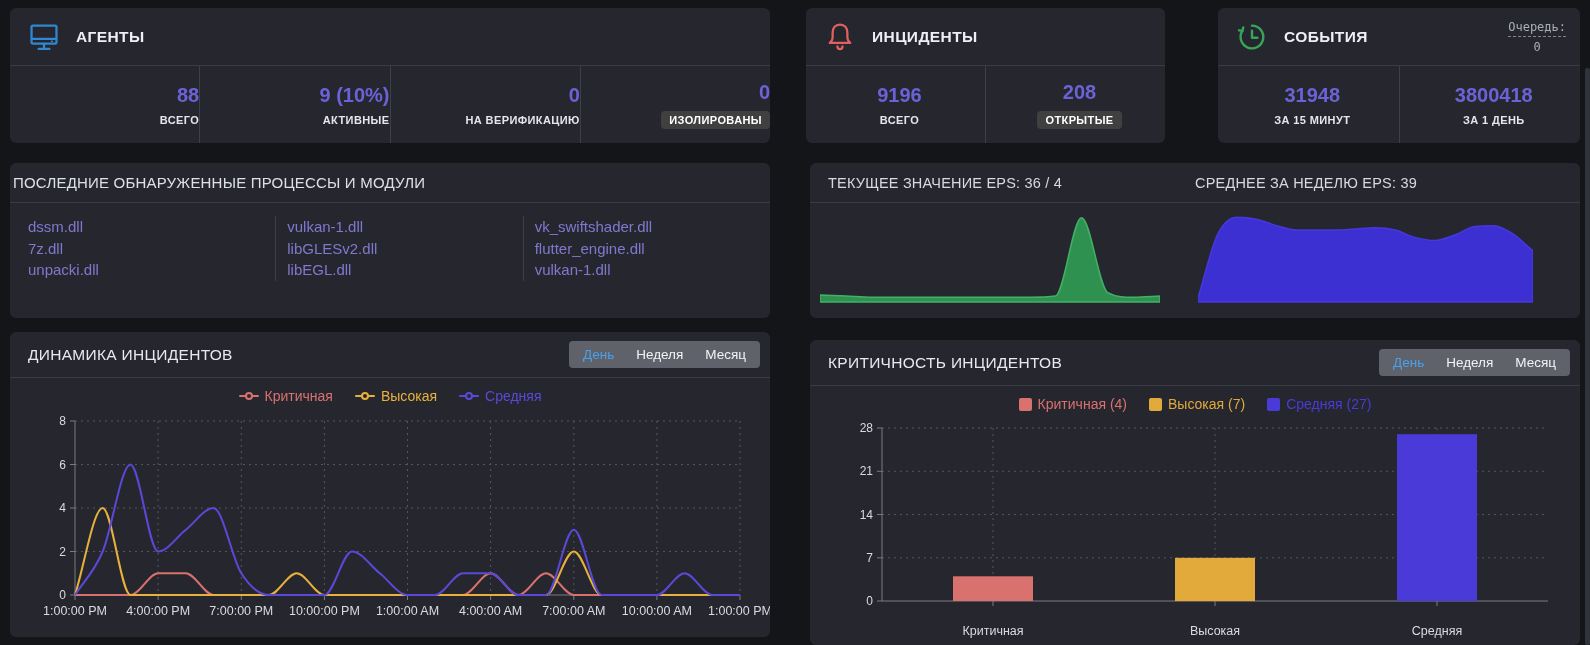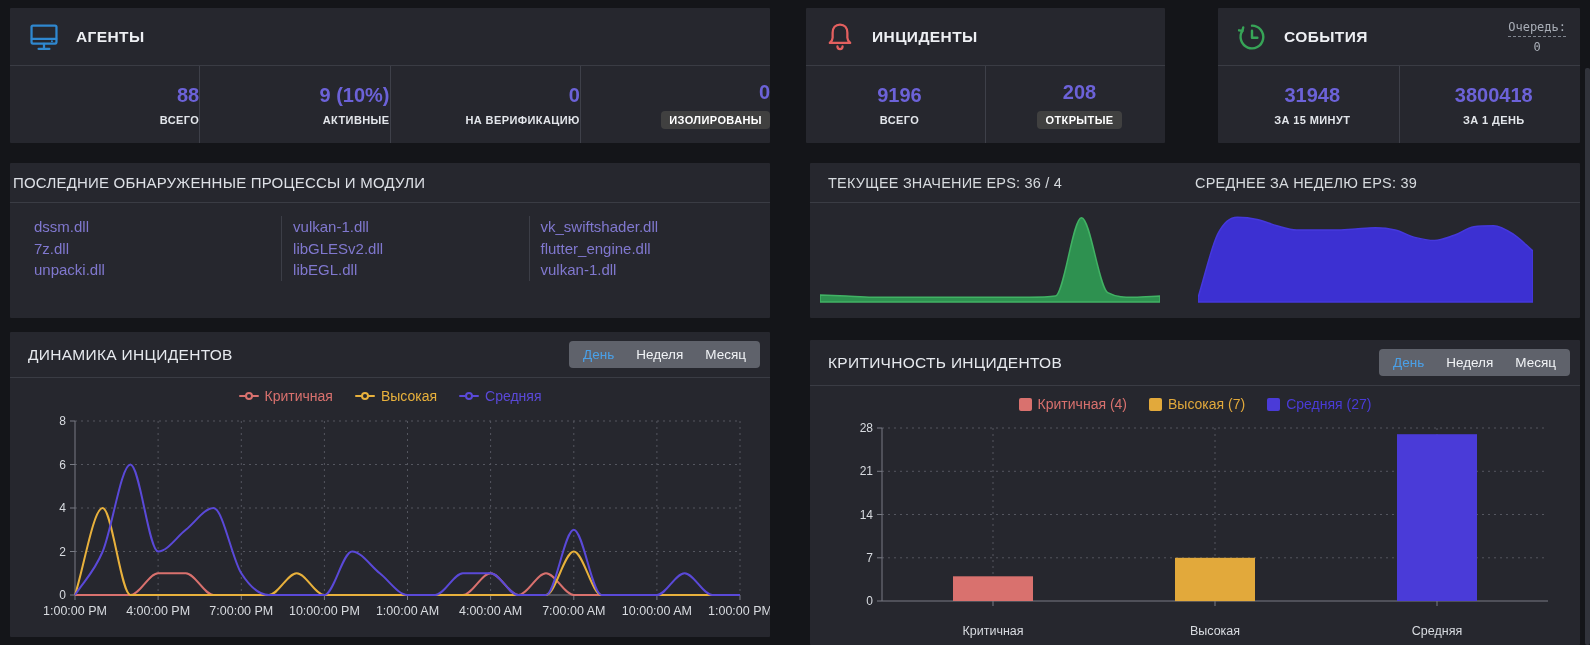--- a/index.html
+++ b/index.html
@@ -1,17 +1,17 @@
 <!DOCTYPE html>
 <html><head>
 <meta charset="utf-8">
 <style>
   html,body{margin:0;padding:0;background:#141519;}
   .stage{position:relative;width:1590px;height:645px;background:#141519;font-family:"Liberation Sans",sans-serif;overflow:hidden;}
-  .card{position:absolute;background:#26272e;border-radius:1px;}
+  .card{position:absolute;background:#26272e;border-radius:6px;}
   #card-agents{left:10px;top:8px;width:760px;height:135px;}
   #card-incidents{left:806px;top:8px;width:359px;height:135px;}
   #card-events{left:1218px;top:8px;width:362px;height:135px;}
   #card-processes{left:10px;top:163px;width:760px;height:155px;}
   #card-eps{left:810px;top:163px;width:770px;height:155px;}
   #card-dynamics{left:10px;top:332px;width:760px;height:305px;}
   #card-severity{left:810px;top:340px;width:770px;height:305px;}
 
   .card-head{position:relative;height:57px;display:flex;align-items:center;gap:14px;padding-left:16px;border-bottom:1px solid #3a3c44;}
   .card-title{font-size:15.5px;font-weight:700;color:#edeff3;letter-spacing:.4px;margin:0;}
@@ -25,21 +25,21 @@
   .stat-value{font-size:20px;font-weight:700;color:#6c62d8;}
   .stat-label{font-size:11px;font-weight:700;color:#e3e6eb;letter-spacing:.4px;}
   .stat-badge{font-size:11px;font-weight:700;color:#fff;background:#404040;padding:3px 8px;border-radius:4px;letter-spacing:.4px;}
 
   .queue{position:absolute;right:14px;top:12px;text-align:center;font-family:"DejaVu Sans Mono",monospace;font-size:12px;color:#a9aeb7;}
   .queue-label{display:inline-block;border-bottom:1px dashed #80858f;padding-bottom:2px;}
   .queue-value{margin-top:3px;}
 
   .subhead{height:39px;line-height:40px;padding-left:3px;border-bottom:1px solid #3a3c44;font-size:15px;color:#dde0e6;letter-spacing:.2px;}
   .proc-list{display:flex;padding:13px 0 0 18px;}
-  .proc-col{width:250px;line-height:21.5px;margin-left:6px;}
+  .proc-col{width:250px;line-height:21.5px;}
   .proc-col + .proc-col{border-left:1px solid #3c3e47;padding-left:11px;width:238px;}
   .proc-link{display:block;color:#8078cf;font-size:15px;cursor:pointer;}
 
   .eps-head{position:relative;height:39px;border-bottom:1px solid #3a3c44;font-size:14.5px;color:#d6dade;letter-spacing:.2px;}
   .eps-title1{position:absolute;left:18px;top:12px;}
   .eps-title2{position:absolute;left:385px;top:12px;}
   #chart-eps-current{position:absolute;left:10px;top:46px;}
   #chart-eps-week{position:absolute;left:388px;top:46px;}
 
   .chart-head{position:relative;height:45px;border-bottom:1px solid #3a3c44;}

